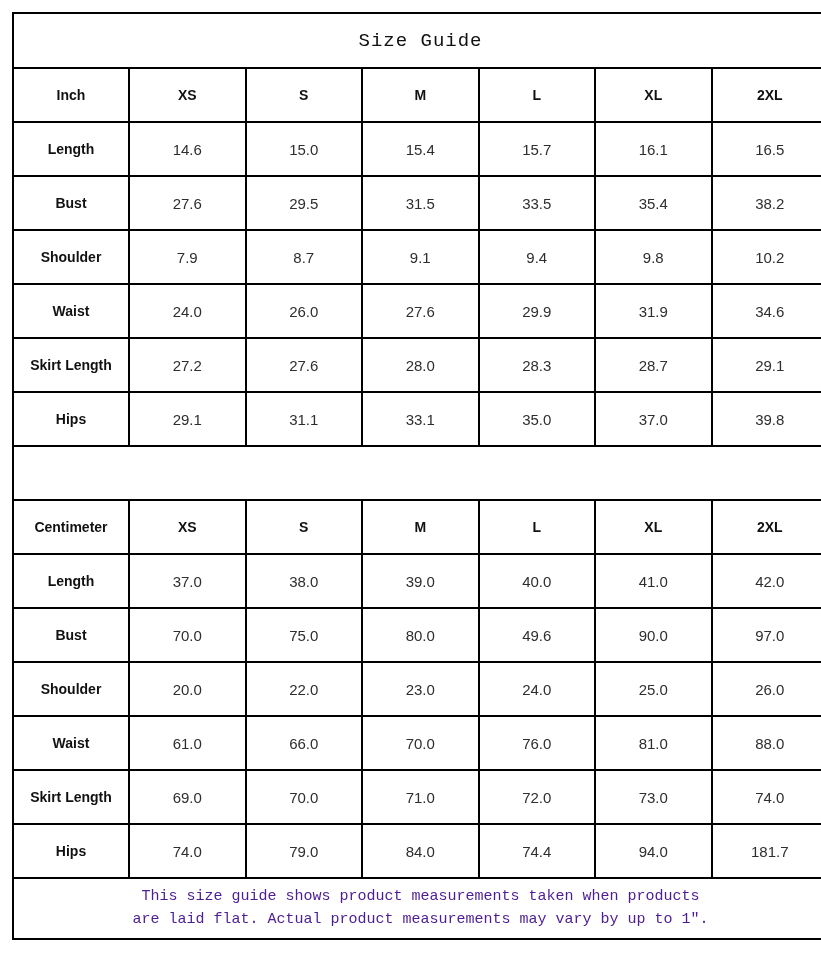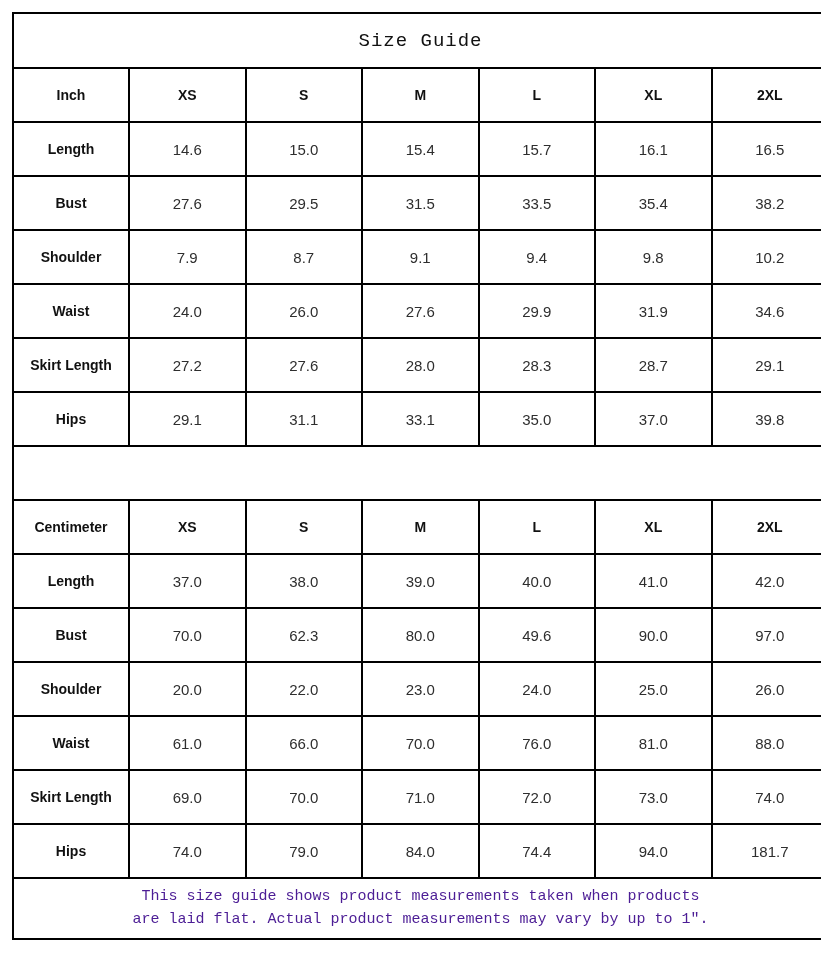--- a/index.html
+++ b/index.html
@@ -151,21 +151,21 @@
           <td class="val-cell">37.0</td>
           <td class="val-cell">38.0</td>
           <td class="val-cell">39.0</td>
           <td class="val-cell">40.0</td>
           <td class="val-cell">41.0</td>
           <td class="val-cell">42.0</td>
         </tr>
         <tr class="grid-row">
           <td class="lbl-cell">Bust</td>
           <td class="val-cell">70.0</td>
-          <td class="val-cell">62.3</td>
+          <td class="val-cell">75.0</td>
           <td class="val-cell">80.0</td>
           <td class="val-cell">49.6</td>
           <td class="val-cell">90.0</td>
           <td class="val-cell">97.0</td>
         </tr>
         <tr class="grid-row">
           <td class="lbl-cell">Shoulder</td>
           <td class="val-cell">20.0</td>
           <td class="val-cell">22.0</td>
           <td class="val-cell">23.0</td>

